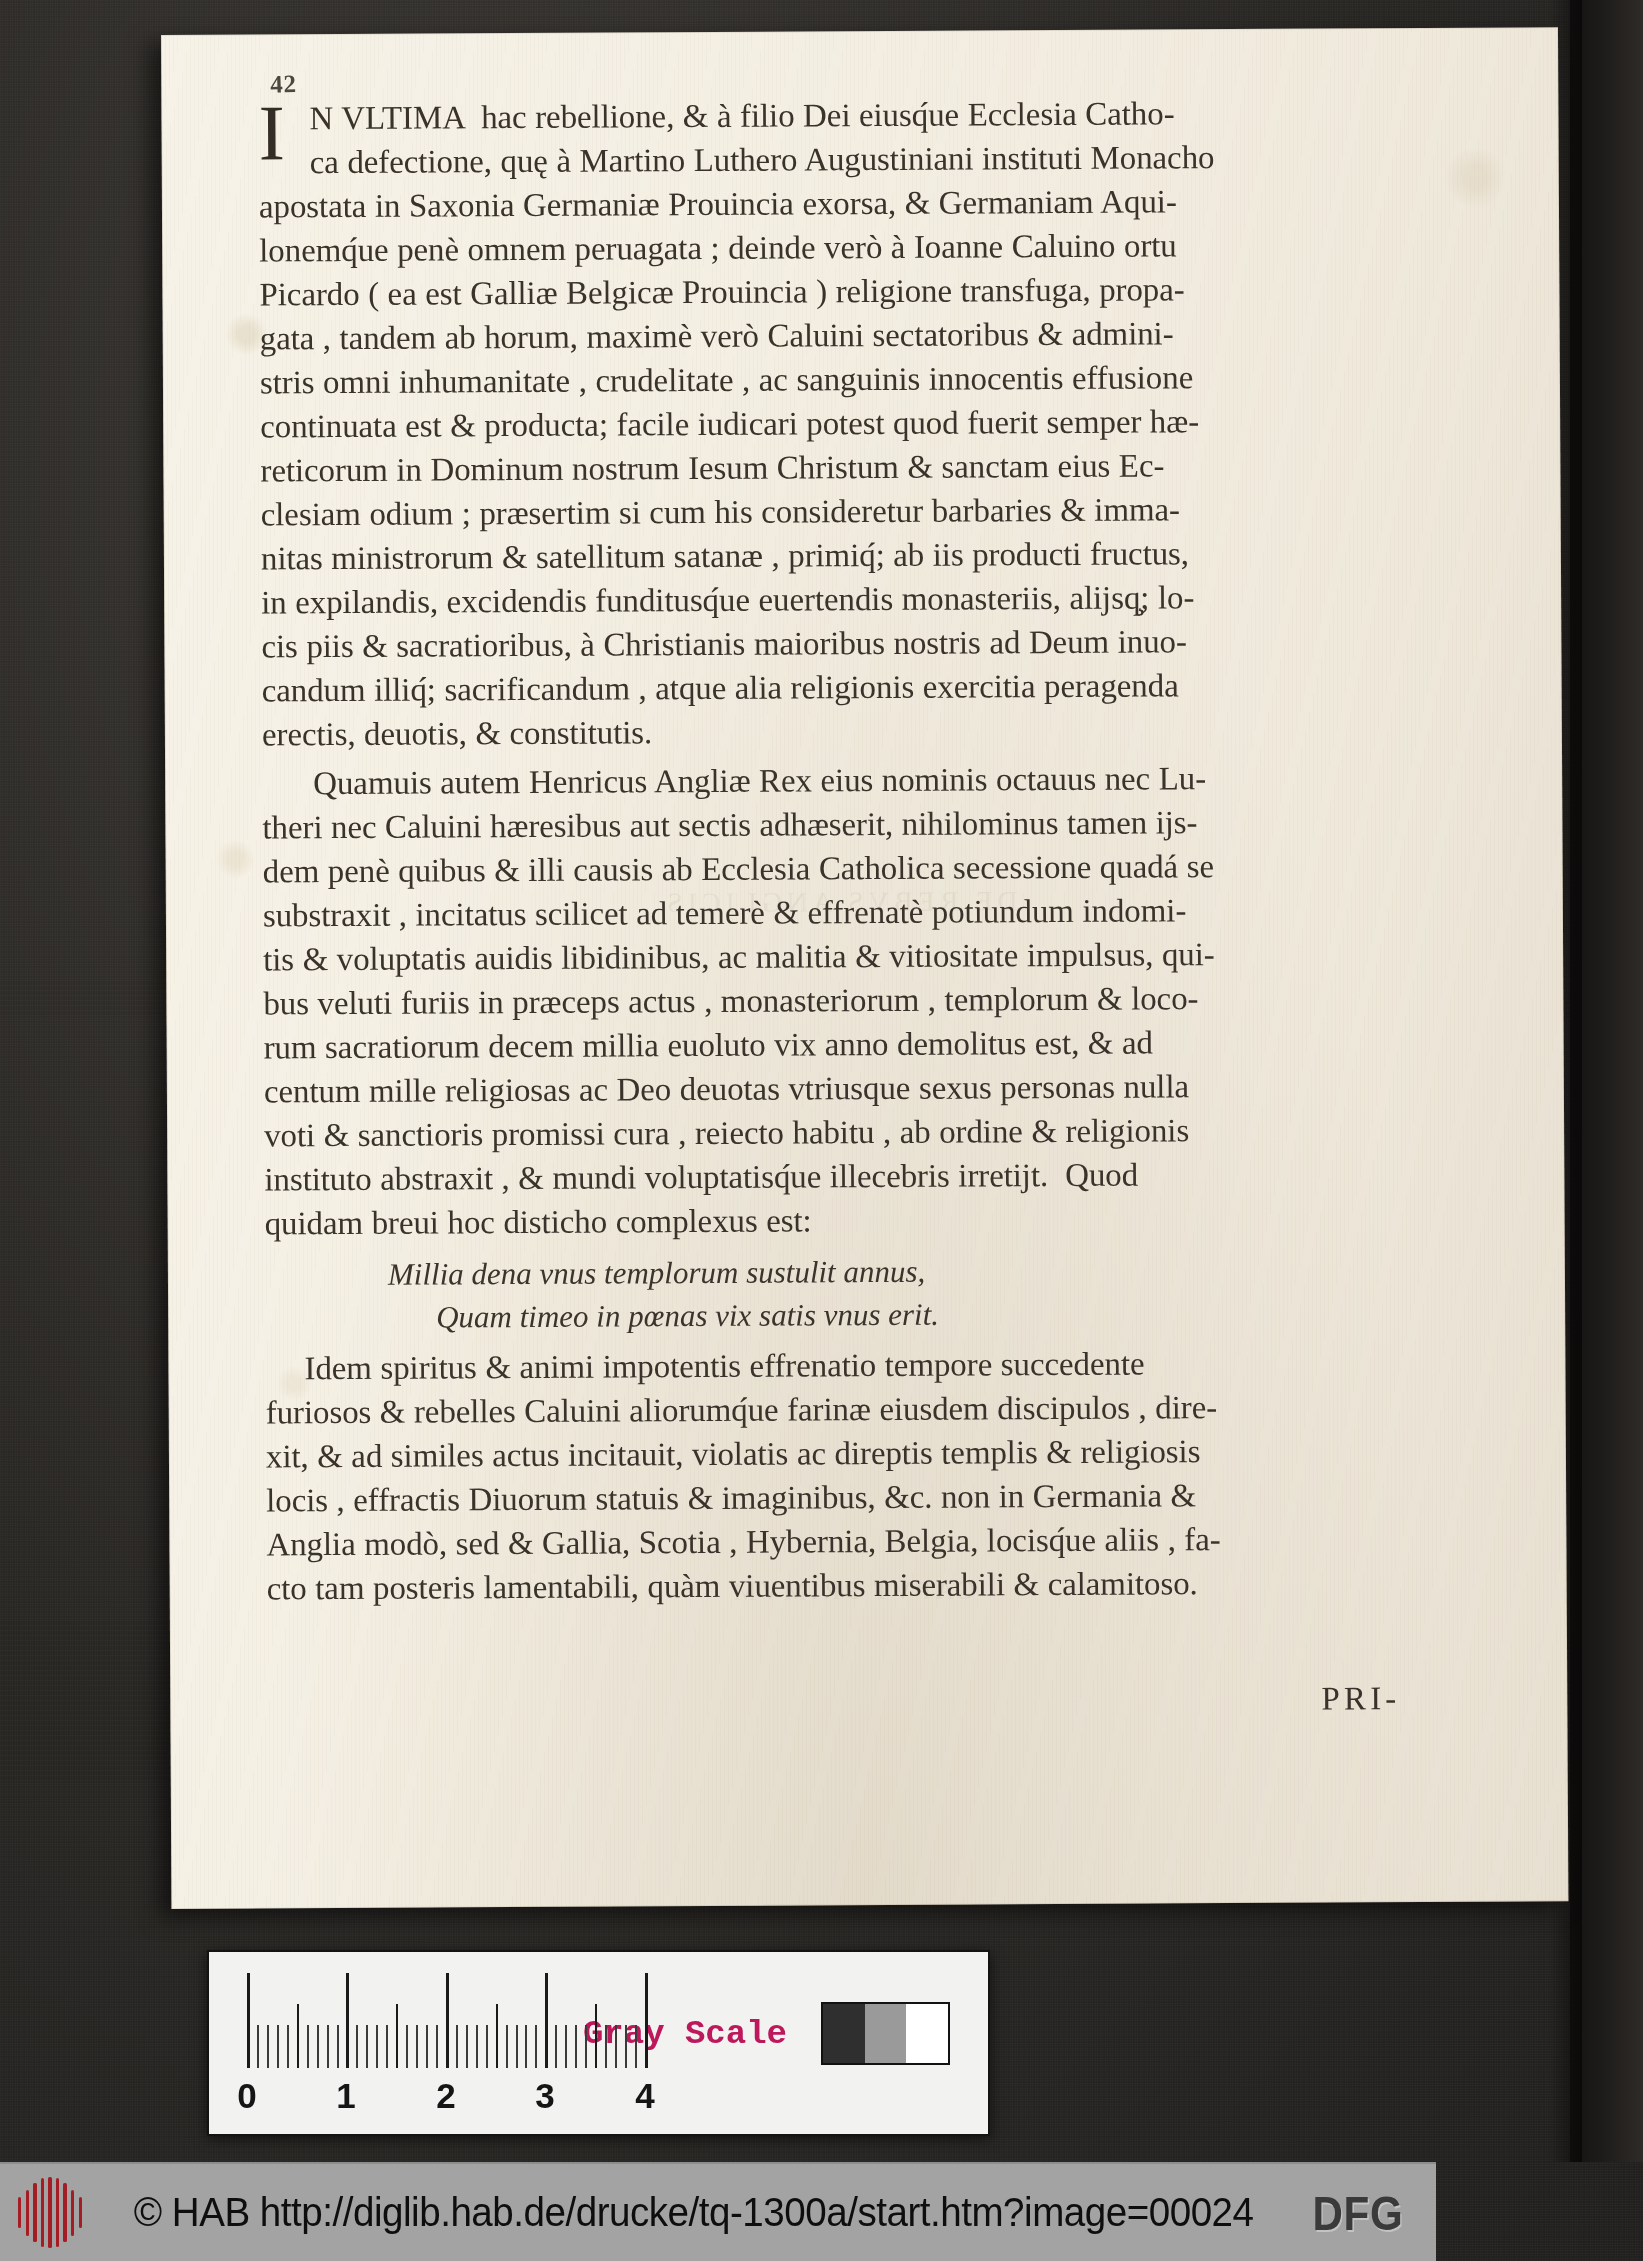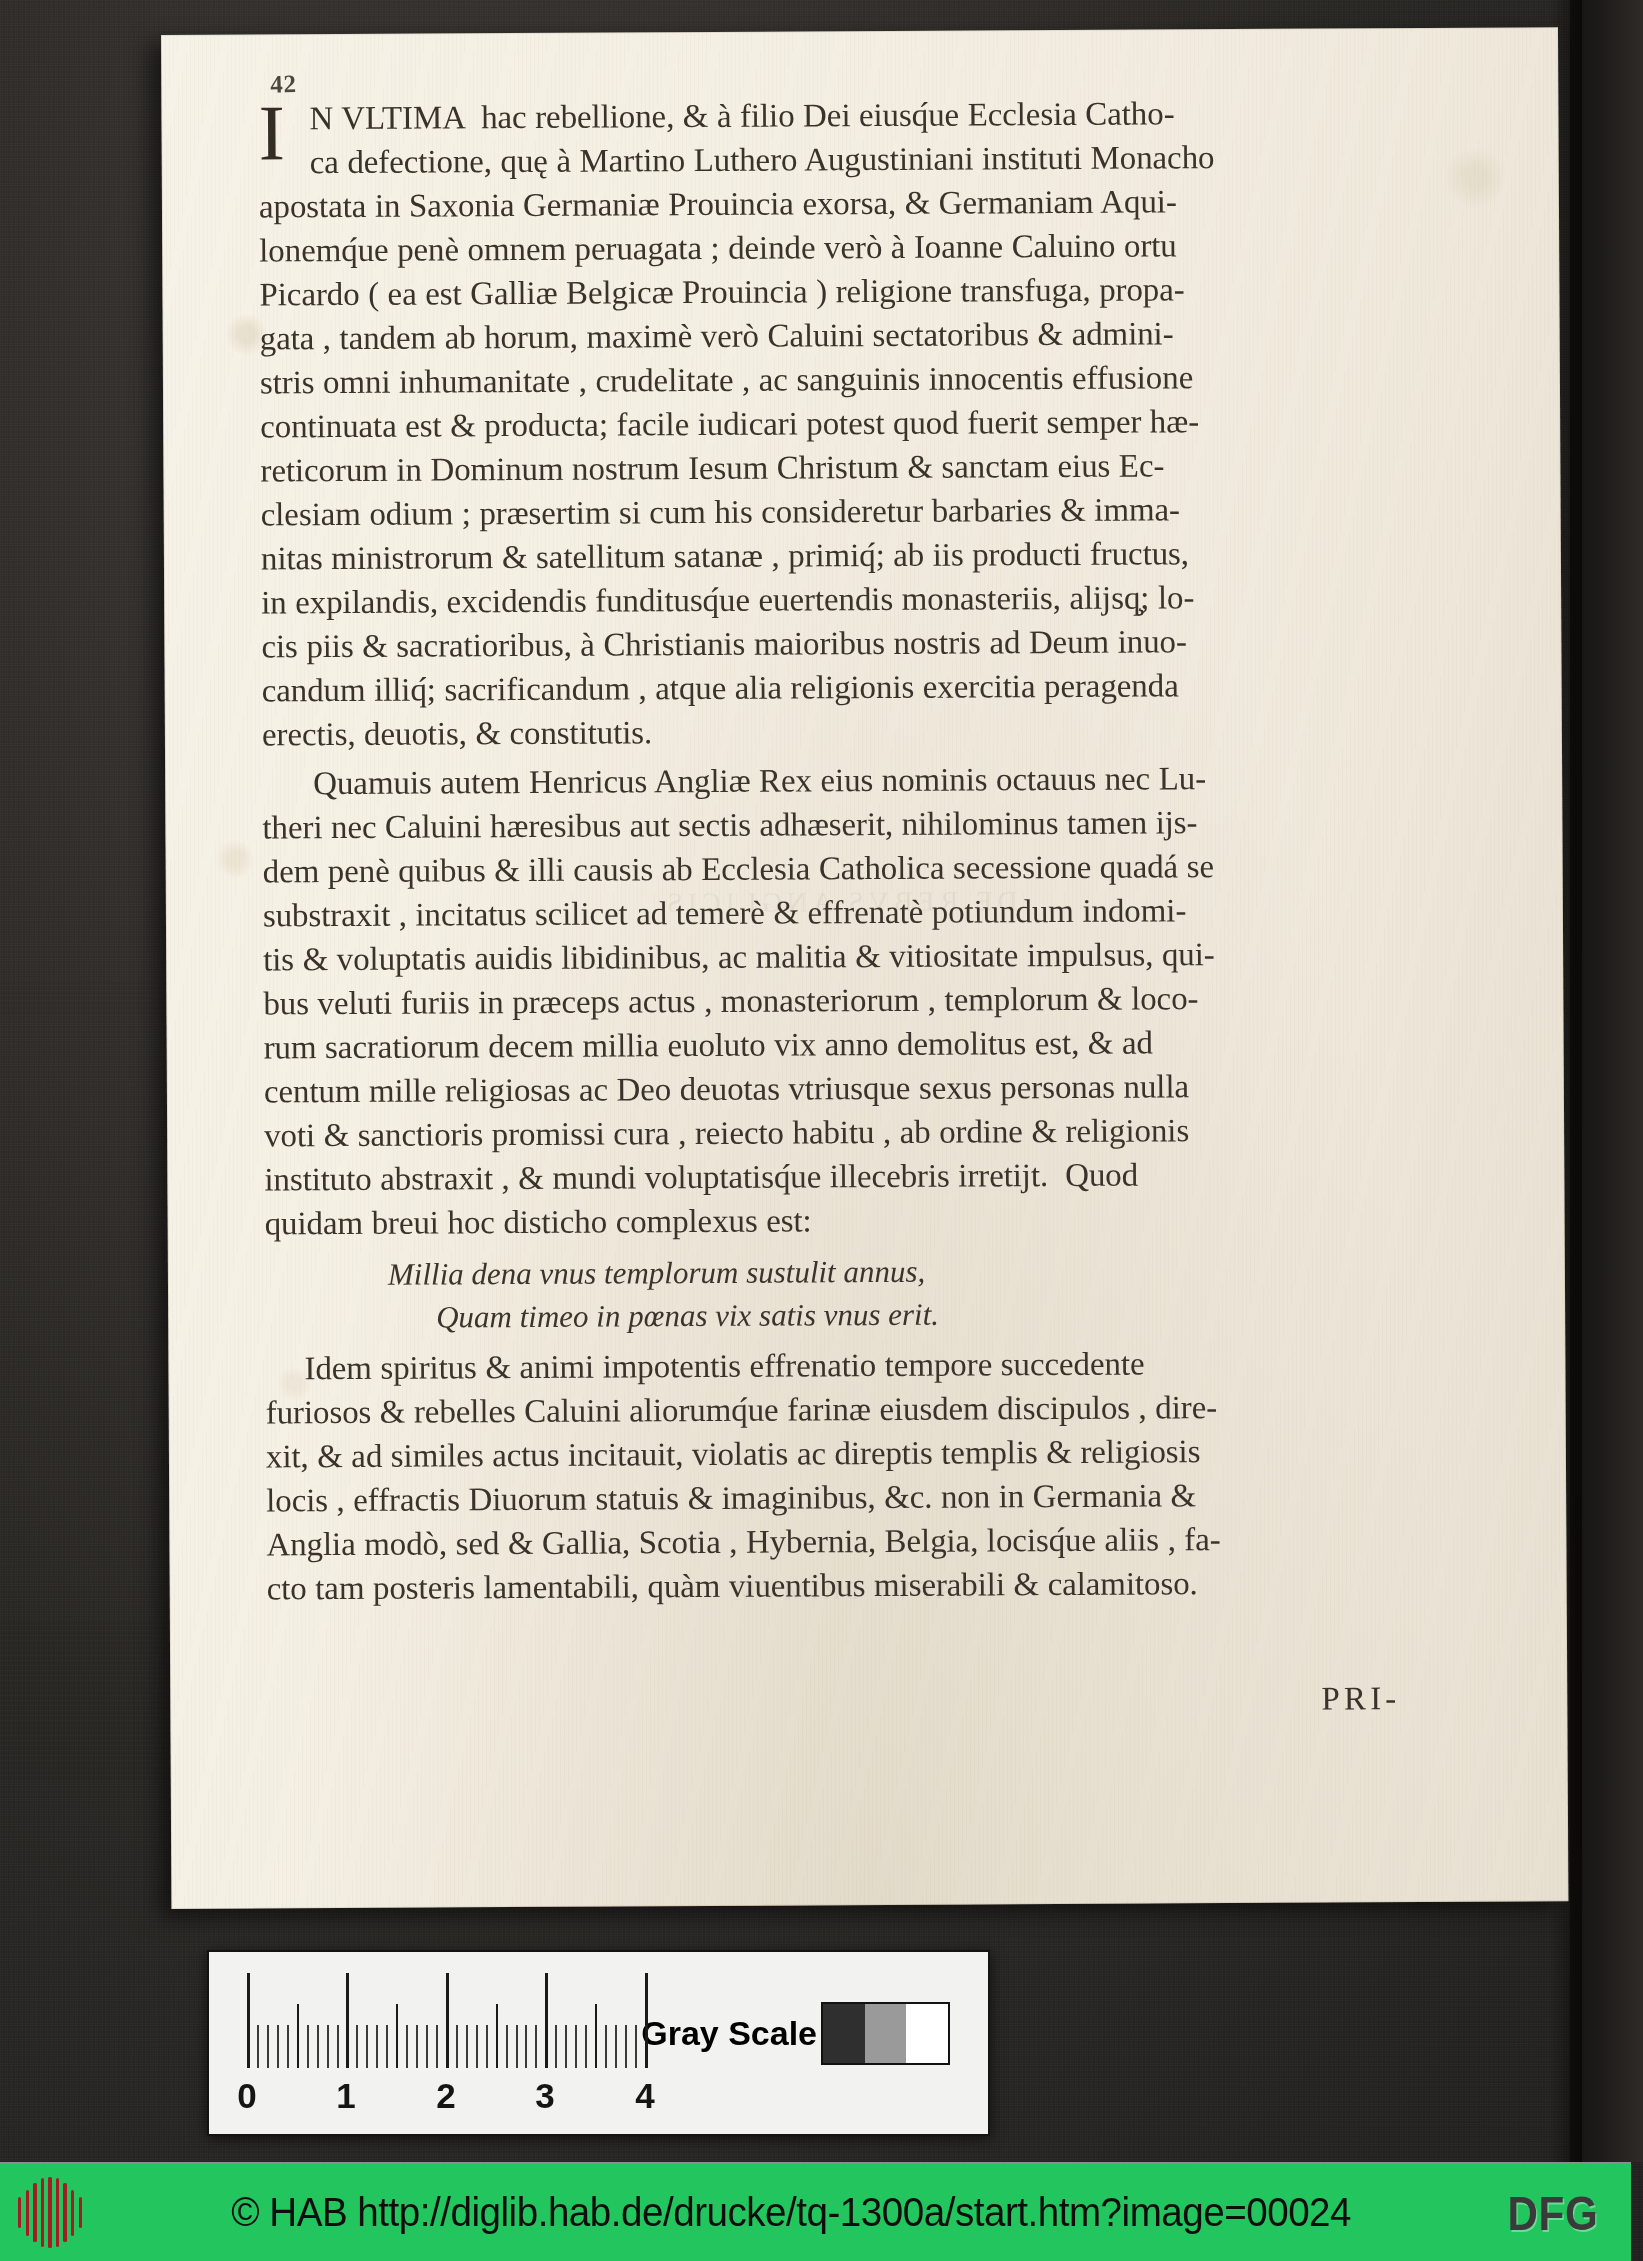--- a/index.html
+++ b/index.html
@@ -224,42 +224,42 @@
     color: #151515;
     transform: translateX(-50%);
   }
   #grayscale-wrap {
     display: flex;
     align-items: center;
     margin-left: 26px;
     margin-bottom: 10px;
   }
   #grayscale-label {
-    font-family: Liberation Sans, sans-serif;
+    font-family: Liberation Mono, monospace;
     font-weight: bold;
     font-size: 34px;
-    color: #000000;
-    margin-right: 4px;
+    color: #be185d;
+    margin-right: 34px;
     white-space: nowrap;
   }
   #grayscale-patch {
     display: flex;
     width: 125px; height: 59px;
     border: 2.5px solid #121212;
   }
   .gs-cell { flex: 1 1 0; }
 
   
   #footer-bar {
     position: absolute;
     left: 0;
     bottom: 0;
-    width: 1631px;
+    width: 1436px;
     height: 97px;
-    background: #22c55e;
+    background: #a3a3a3;
     border-top: 2.5px solid #8d8d8d;
     display: flex;
     align-items: center;
   }
   #hab-logo {
     width: 64px;
     height: 71px;
     margin-left: 18px;
     display: flex;
     align-items: center;

